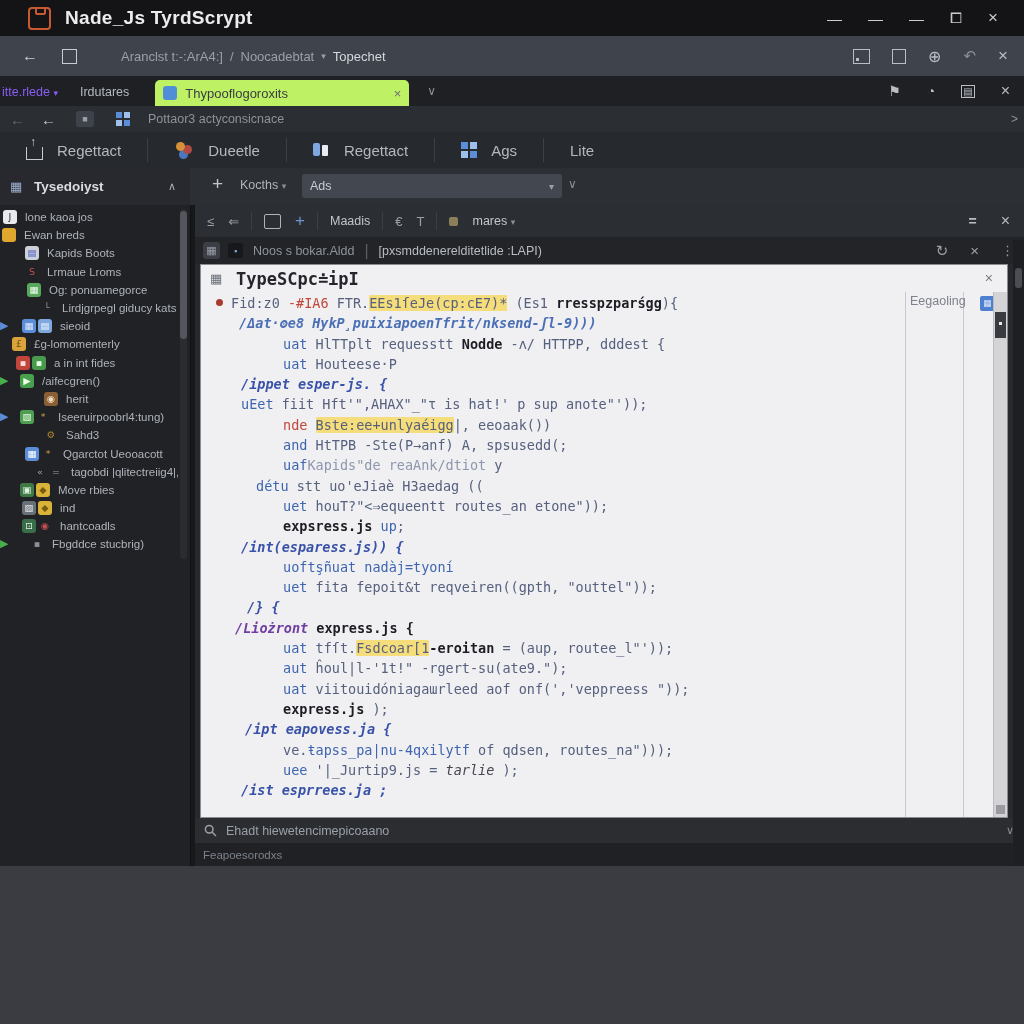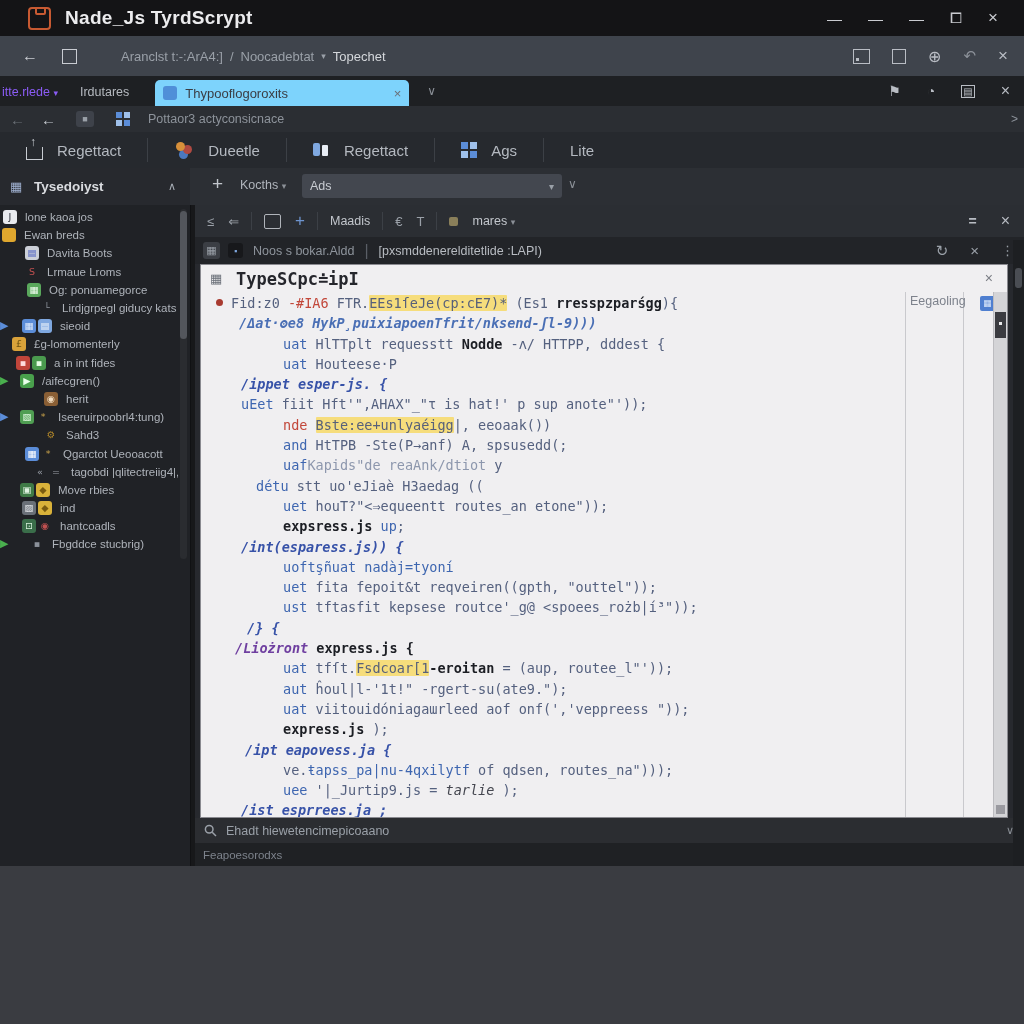--- a/index.html
+++ b/index.html
@@ -20,21 +20,21 @@
   .menurow .mi{margin-left:22px;font-size:16px;}
   .menurow .sq{width:13px;height:13px;border:1.5px solid #c9ccd2;margin-left:24px;}
   .crumbs{margin-left:44px;font-size:13px;color:#9aa0a8;display:flex;gap:7px;align-items:center;}
   .crumbs .c3{color:#d4d7db;}
   .menu-right{margin-left:auto;display:flex;gap:22px;align-items:center;padding-right:16px;font-size:15px;color:#b9bdc4;}
 
   
   .tabrow{left:0;top:76px;width:1024px;height:30px;background:#1e2023;display:flex;align-items:flex-end;}
   .tab-farleft{color:#8b5cf6;font-size:12.5px;margin:0 0 7px 2px;}
   .tab-left{color:#b6bac0;font-size:12.5px;margin:0 0 7px 22px;}
-  .tab-active{margin-left:26px;width:238px;height:26px;background:#7dd3fc;border-radius:5px 5px 0 0;display:flex;align-items:center;padding:0 8px;}
+  .tab-active{margin-left:26px;width:238px;height:26px;background:#bef264;border-radius:5px 5px 0 0;display:flex;align-items:center;padding:0 8px;}
   .ts-icon{width:14px;height:14px;background:#4f8fd8;border-radius:3px;margin-right:8px;flex:none;}
   .tab-label{color:#3a3d44;font-size:13px;flex:1;white-space:nowrap;overflow:hidden;}
   .tab-close{color:#6a6d74;font-size:13px;padding-left:6px;}
   .tab-chev{color:#8b9097;font-size:12px;margin:0 0 8px 18px;}
   .tab-right{margin-left:auto;display:flex;gap:26px;align-items:center;padding:0 14px 6px 0;color:#b9bdc4;font-size:14px;}
 
   
   .navrow{left:0;top:106px;width:1024px;height:26px;background:#2b2e33;display:flex;align-items:center;color:#aab0b8;}
   .navrow .a1{color:#6a6f76;font-size:15px;margin-left:10px;}
   .navrow .a2{color:#c8ccd2;font-size:15px;margin-left:16px;}
@@ -249,21 +249,21 @@
         <div class="tree-row" style="padding-left: 3px;">
           <span class="tree-ic" style="background: rgb(232, 234, 238); color: rgb(48, 52, 60);">J</span>
           <span class="tree-label">lone kaoa jos</span>
         </div>
         <div class="tree-row" style="padding-left: 2px;">
           <span class="tree-ic" style="background: rgb(223, 167, 46); color: rgb(138, 101, 16);"></span>
           <span class="tree-label">Ewan breds</span>
         </div>
         <div class="tree-row" style="padding-left: 25px;">
           <span class="tree-ic" style="background: rgb(204, 208, 216); color: rgb(74, 95, 192);">▤</span>
-          <span class="tree-label">Davita Boots</span>
+          <span class="tree-label">Kapids Boots</span>
         </div>
         <div class="tree-row" style="padding-left: 25px;">
           <span class="tree-ic" style="background: transparent; color: rgb(192, 80, 80);">S</span>
           <span class="tree-label">Lrmaue Lroms</span>
         </div>
         <div class="tree-row" style="padding-left: 27px;">
           <span class="tree-ic" style="background: rgb(90, 168, 92); color: rgb(238, 251, 238);">▦</span>
           <span class="tree-label">Og: ponuamegorce</span>
         </div>
         <div class="tree-row" style="padding-left: 40px;">
@@ -401,21 +401,20 @@
           <div class="code-line" style="padding-left: 10px;"><span class="s-k">uEet </span><span class="s-d">fiit Hft'",AHAX"_"τ is hat!' p sup anote"'));</span></div>
           <div class="code-line" style="padding-left: 52px;"><span class="s-r">nde </span><span class="s-hl">Bste:ee+unlyaéigg</span><span class="s-d">|, eeoaak())</span></div>
           <div class="code-line" style="padding-left: 52px;"><span class="s-k">and </span><span class="s-d">HtTPB -Ste(P→anf) A, spsusedd(;</span></div>
           <div class="code-line" style="padding-left: 52px;"><span class="s-k">uaf</span><span class="s-wm">Kapids"de reaAnk/dtiot </span><span class="s-d">y</span></div>
           <div class="code-line" style="padding-left: 25px;"><span class="s-k">détu </span><span class="s-d">stt uo'eJiaè H3aedag ((</span></div>
           <div class="code-line" style="padding-left: 52px;"><span class="s-k">uet </span><span class="s-d">houT?"&lt;⇒equeentt routes_an etone"));</span></div>
           <div class="code-line" style="padding-left: 52px;"><span class="s-b">expsress.js </span><span class="s-k">up</span><span class="s-d">;</span></div>
           <div class="code-line" style="padding-left: 10px;"><span class="s-ki">/int(esparess.js)) {</span></div>
           <div class="code-line" style="padding-left: 52px;"><span class="s-k">uoftşñuat nadàj=tyoní</span></div>
           <div class="code-line" style="padding-left: 52px;"><span class="s-k">uet </span><span class="s-d">fita fepoit&amp;t reqveiren((gpth, "outtel"));</span></div>
-          <div class="code-line" style="padding-left: 52px;"><span class="s-k">ust </span><span class="s-d">tftasfit kepsese routce'_g@ &lt;spoees_rożb|í³"));</span></div>
           <div class="code-line" style="padding-left: 16px;"><span class="s-ki">/} {</span></div>
           <div class="code-line" style="padding-left: 4px;"><span class="s-p">/Liożront </span><span class="s-b">express.js {</span></div>
           <div class="code-line" style="padding-left: 52px;"><span class="s-k">uat </span><span class="s-d">tfſt.</span><span class="s-hl">Fsdcoar[1</span><span class="s-b">-eroitan</span><span class="s-d"> = (aup, routee_l"'));</span></div>
           <div class="code-line" style="padding-left: 52px;"><span class="s-k">aut </span><span class="s-d">ĥoul|l-'1t!" -rgert-su(ate9.");</span></div>
           <div class="code-line" style="padding-left: 52px;"><span class="s-k">uat </span><span class="s-d">viitouidóniagaɯrleed aof onf(','veppreess "));</span></div>
           <div class="code-line" style="padding-left: 52px;"><span class="s-b">express.js </span><span class="s-d">);</span></div>
           <div class="code-line" style="padding-left: 14px;"><span class="s-ki">/ipt eapovess.ja {</span></div>
           <div class="code-line" style="padding-left: 52px;"><span class="s-d">ve.</span><span class="s-k">ŧapss_pa|nu-4qxilytf</span><span class="s-d"> of qdsen, routes_na")));</span></div>
           <div class="code-line" style="padding-left: 52px;"><span class="s-k">uee </span><span class="s-d">'|_Jurtip9.js = </span><span class="s-i">tarlie</span><span class="s-d"> );</span></div>
           <div class="code-line" style="padding-left: 10px;"><span class="s-ki">/ist esprrees.ja ;</span></div>

